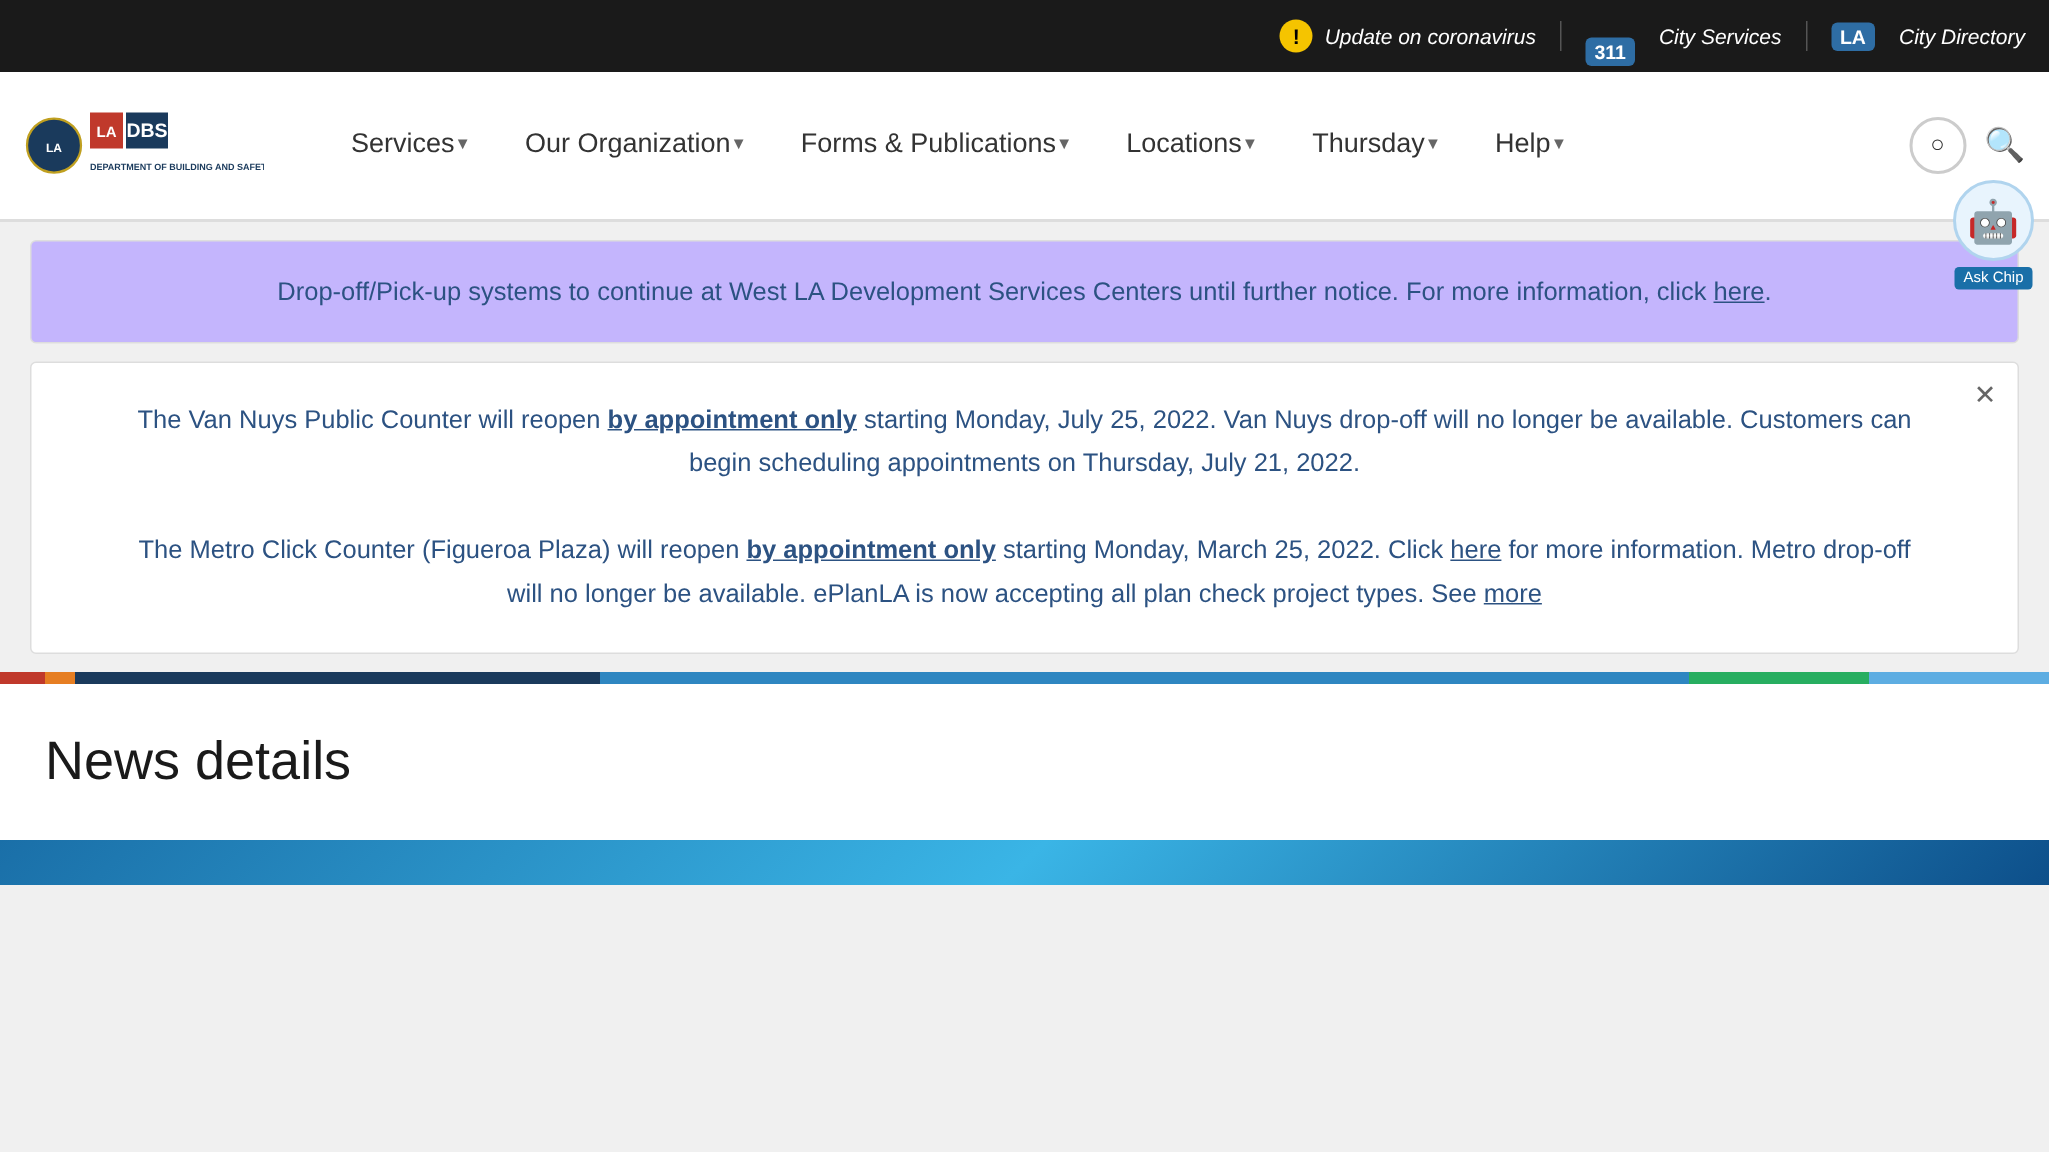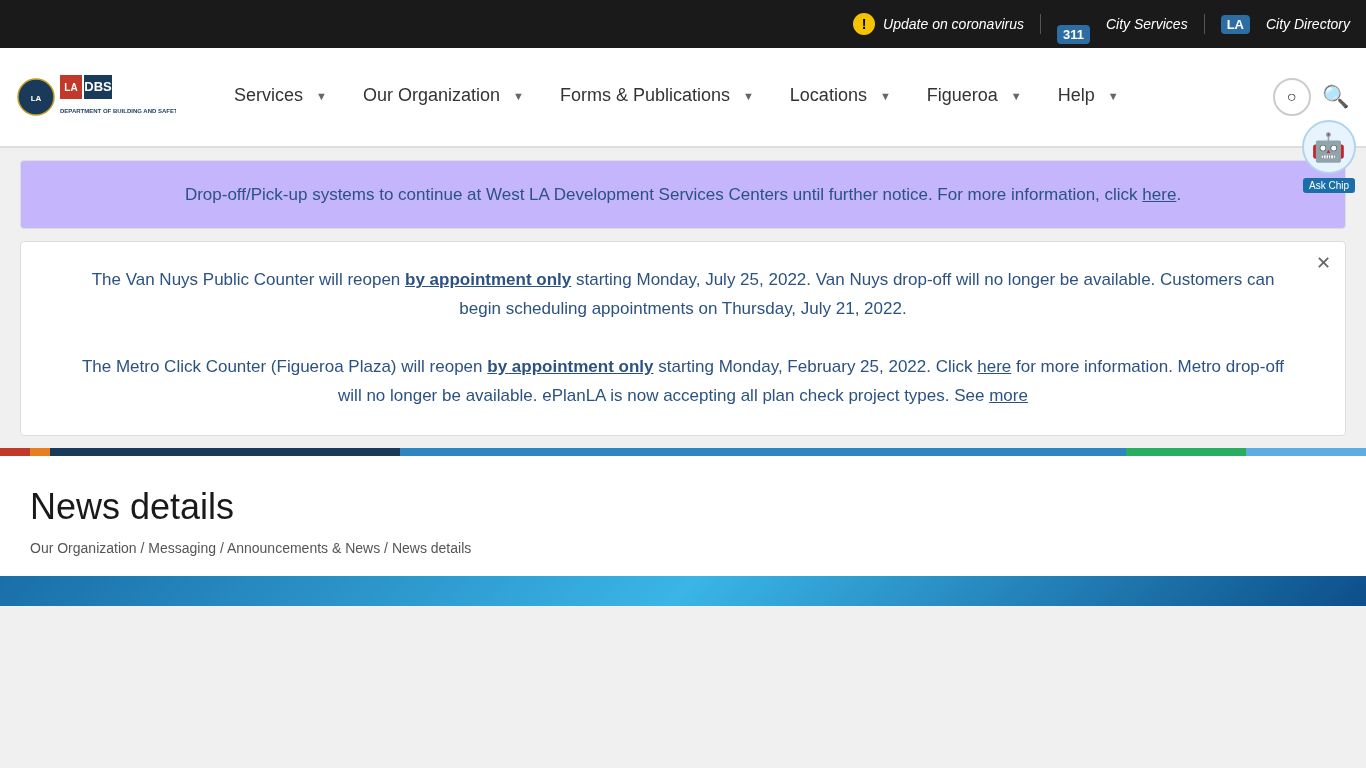--- a/index.html
+++ b/index.html
@@ -85,21 +85,21 @@
     }
     .nav-links {
       display: flex;
       align-items: center;
       gap: 0;
       flex: 1;
     }
     .nav-item {
       display: flex;
       align-items: center;
-      gap: 13px;
+      gap: 0;
       padding: 0 18px;
       height: 100px;
       cursor: pointer;
       font-size: 18px;
       color: #333;
       text-decoration: none;
       font-weight: 500;
       border-bottom: 3px solid transparent;
       white-space: nowrap;
     }
@@ -294,21 +294,21 @@
     </a>
     <a class="nav-item" href="#">
       <span>Forms &amp; Publications</span>
       <span class="nav-chevron">▼</span>
     </a>
     <a class="nav-item" href="#">
       <span>Locations</span>
       <span class="nav-chevron">▼</span>
     </a>
     <a class="nav-item" href="#">
-      <span>Figueroa</span>
+      <span>Thursday</span>
       <span class="nav-chevron">▼</span>
     </a>
     <a class="nav-item" href="#">
       <span>Help</span>
       <span class="nav-chevron">▼</span>
     </a>
   </nav>
 
   <div class="nav-right">
     <div class="search-circle">
@@ -329,47 +329,38 @@
   <button class="close-btn">✕</button>
   <p>
     <span>The Van Nuys Public Counter will reopen</span>
     <a href="#" class="underline-link">by appointment only</a>
     <span> </span><span>starting Monday, July 25, 2022. Van Nuys drop-off will no longer be available. Customers can begin scheduling appointments on Thursday, July 21, 2022.</span>
   </p>
   <br>
   <p>
     <span>The Metro Click Counter (Figueroa Plaza) will reopen</span>
     <a href="#" class="underline-link">by appointment only</a>
-    <span> </span><span>starting Monday, February 25, 2022. Click</span>
+    <span> </span><span>starting Monday, March 25, 2022. Click</span>
     <a href="#" class="plain-link">here</a>
     <span> </span><span>for more information. Metro drop-off will no longer be available. ePlanLA is now accepting all plan check project types. See</span>
     <a href="#" class="plain-link">more</a>
   </p>
 </div>
 
 <div class="color-bar">
   <div class="color-bar-red"></div>
   <div class="color-bar-orange"></div>
   <div class="color-bar-darkblue"></div>
   <div class="color-bar-blue"></div>
   <div class="color-bar-green"></div>
   <div class="color-bar-lightblue"></div>
 </div>
 
 <div class="news-section">
   <h1 class="news-title">News details</h1>
-  <nav class="breadcrumb">
-    <a href="#">Our Organization</a>
-    <span> / </span>
-    <a href="#">Messaging</a>
-    <span> / </span>
-    <a href="#">Announcements &amp; News</a>
-    <span> / </span>
-    <span>News details</span>
-  </nav>
 </div>
 
 <div class="blue-img"></div>
 
 <div class="ask-chip">
   <div class="chip-bot">
     <span>🤖</span>
   </div>
   <div class="chip-label">Ask Chip</div>
 </div>

